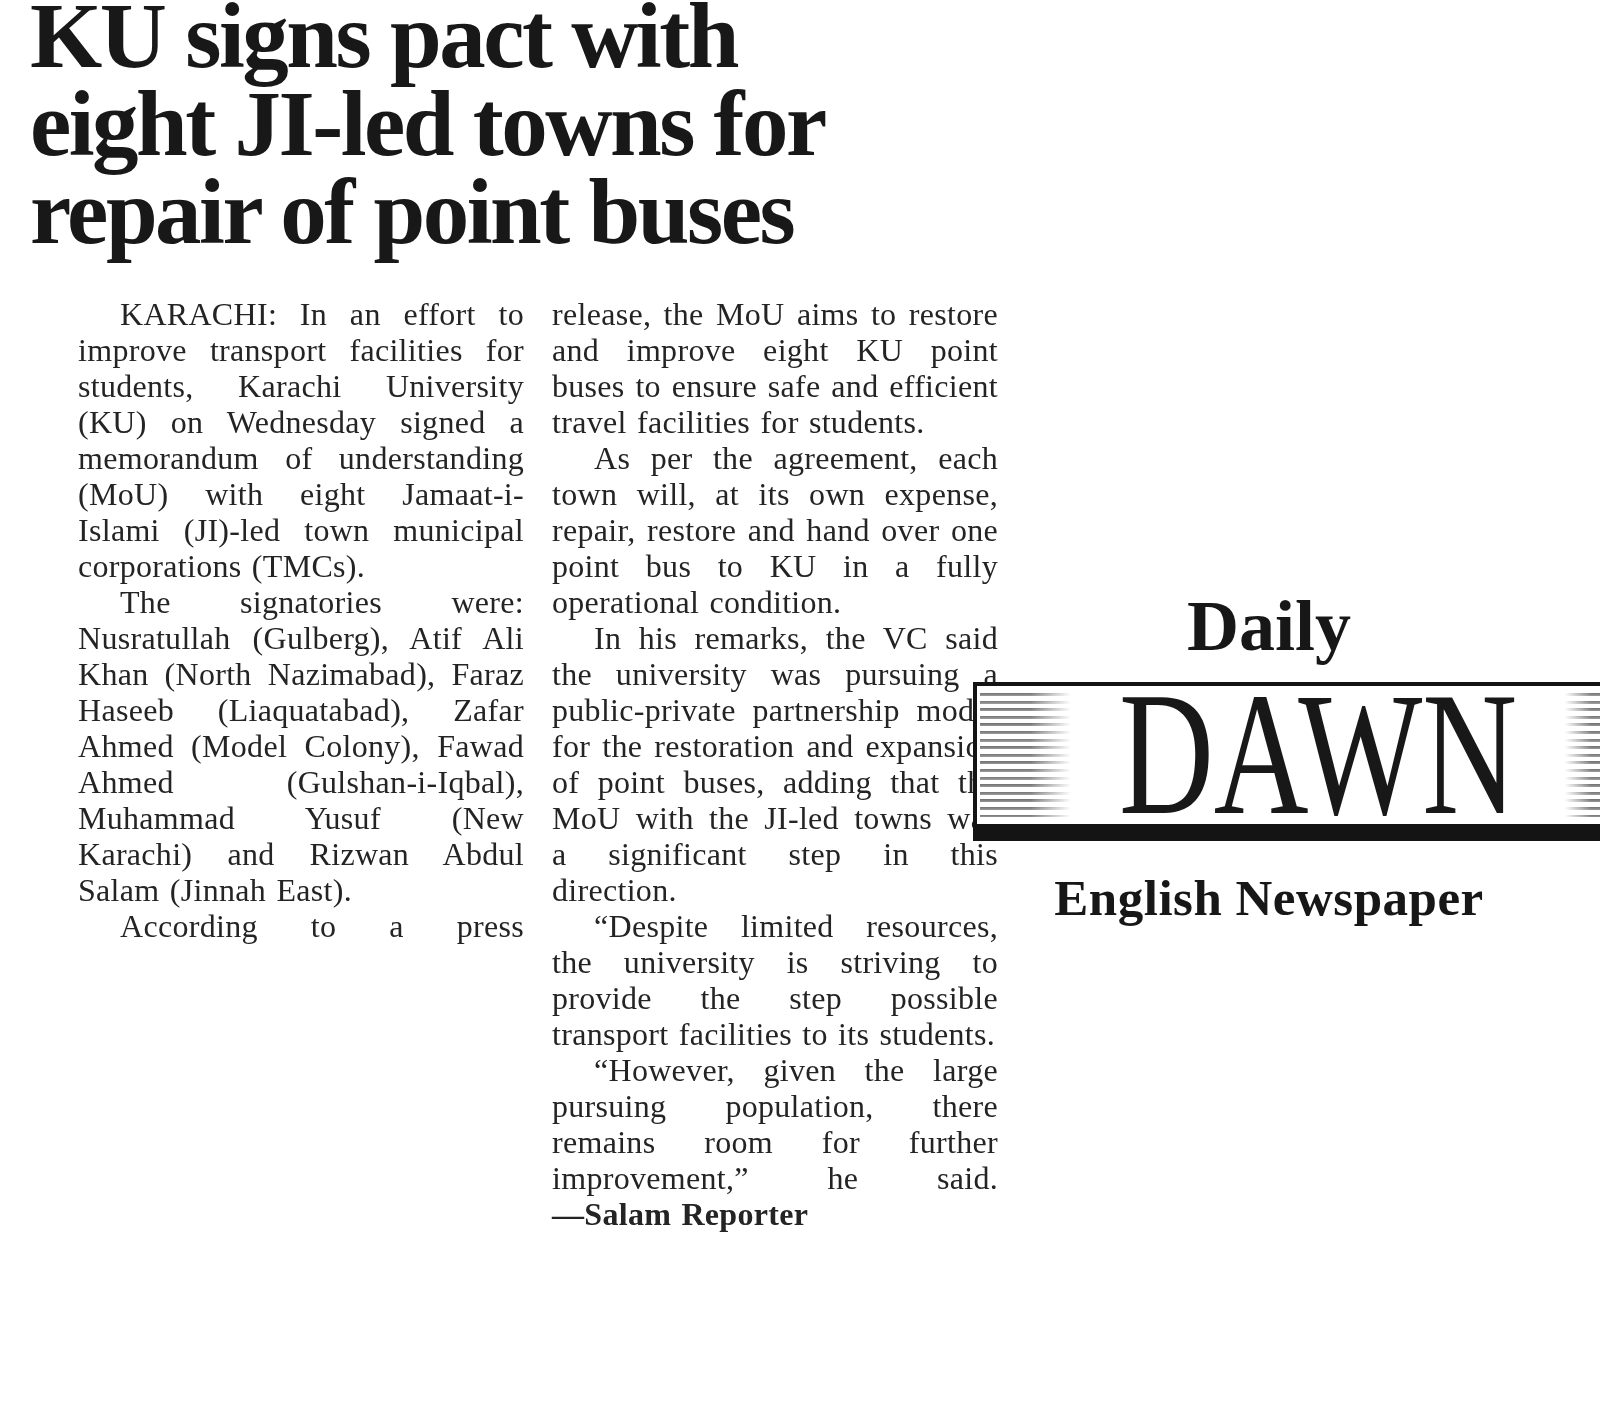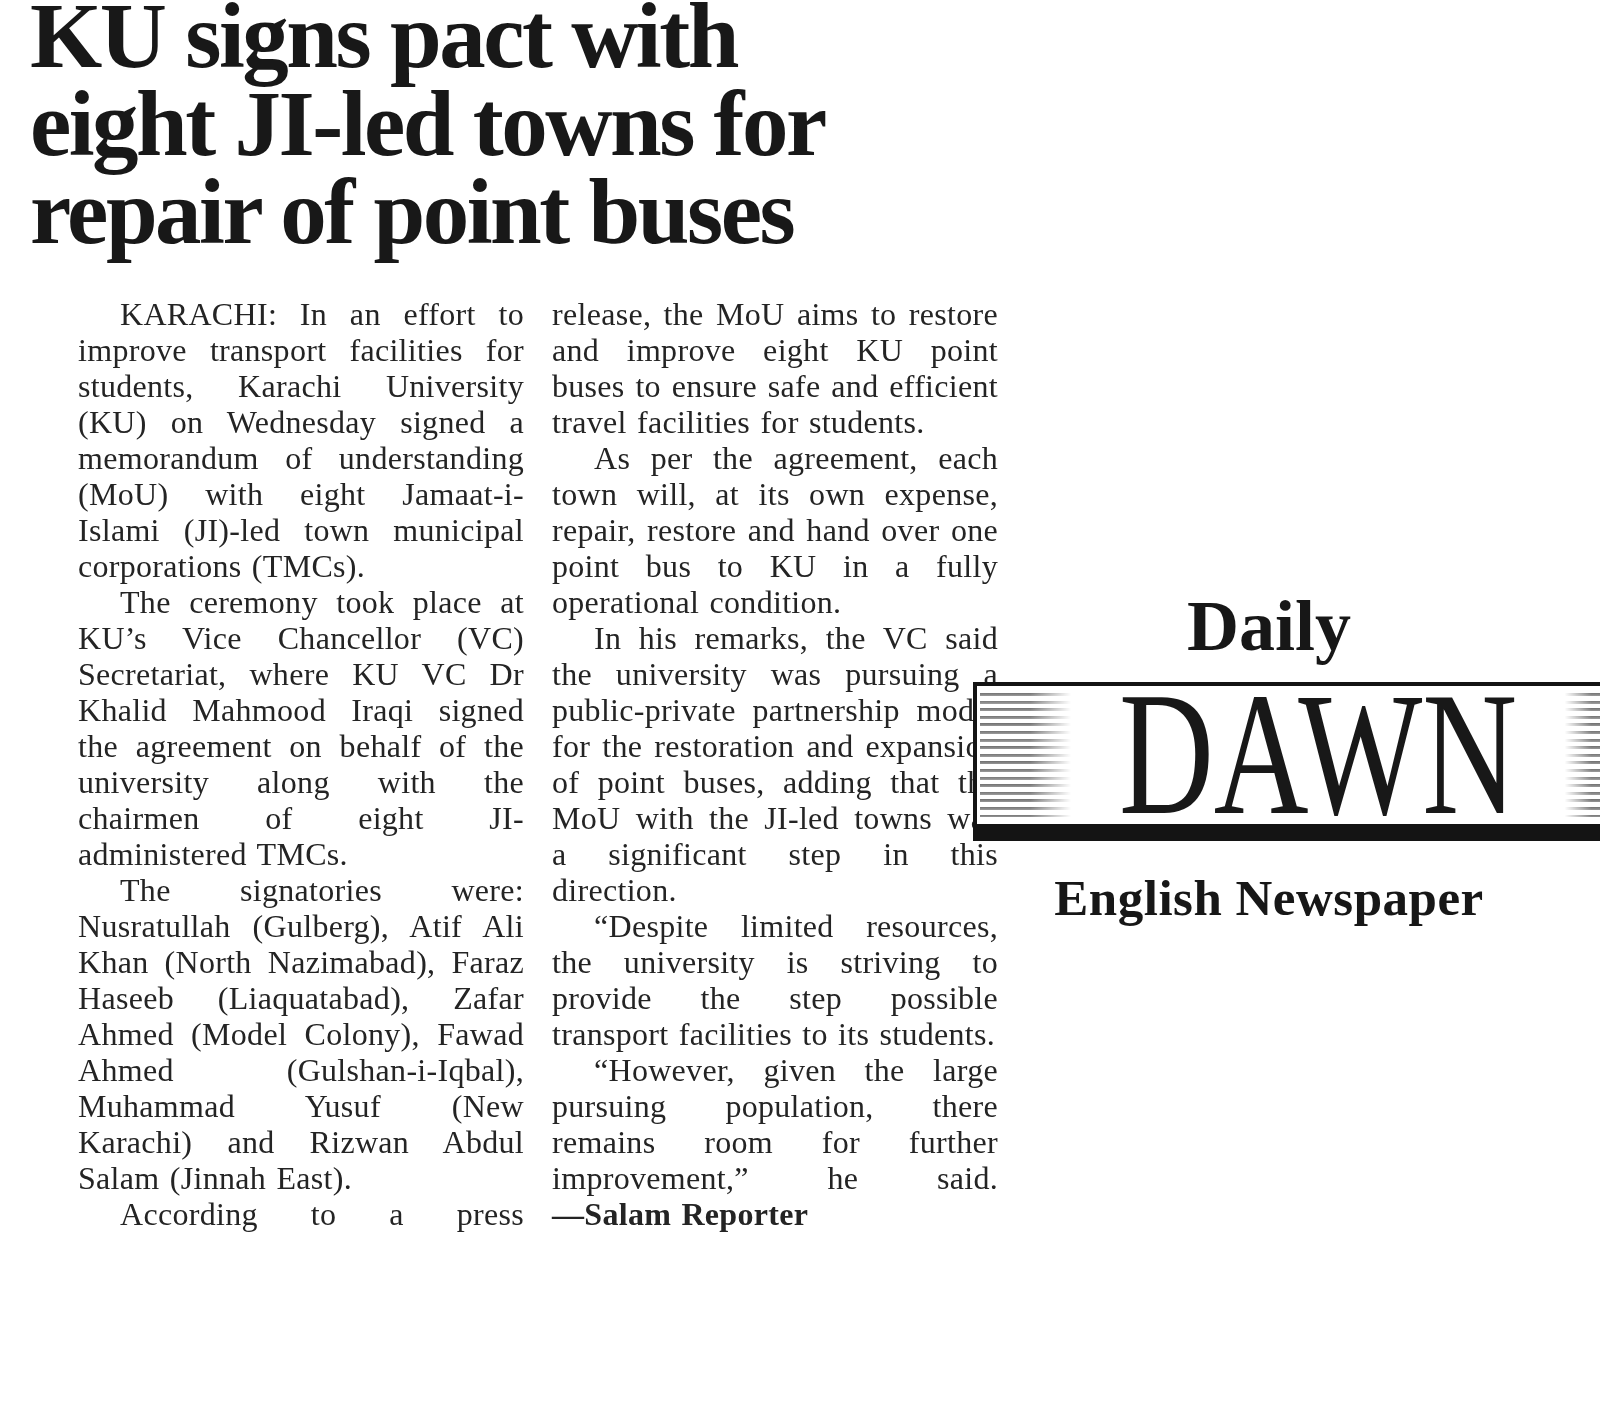--- a/index.html
+++ b/index.html
@@ -130,21 +130,20 @@
 
 <div class="page">
 
   <h1 class="headline">KU signs pact with
 eight JI-led towns for
 repair of point buses</h1>
 
   <div class="columns">
     <div class="col">
       <p class="para indent">KARACHI: In an effort to improve transport facilities for students, Karachi University (KU) on Wednesday signed a memorandum of understanding (MoU) with eight Jamaat-i-Islami (JI)-led town municipal corporations (TMCs).</p>
-      <p class="para indent">The ceremony took place at KU’s Vice Chancellor (VC) Secretariat, where KU VC Dr Khalid Mahmood Iraqi signed the agreement on behalf of the university along with the chairmen of eight JI-administered TMCs.</p>
       <p class="para indent">The signatories were: Nusratullah (Gulberg), Atif Ali Khan (North Nazimabad), Faraz Haseeb (Liaquatabad), Zafar Ahmed (Model Colony), Fawad Ahmed (Gulshan-i-Iqbal), Muhammad Yusuf (New Karachi) and Rizwan Abdul Salam (Jinnah East).</p>
       <p class="para indent force-justify">According to a press</p>
     </div>
     <div class="col">
       <p class="para">release, the MoU aims to restore and improve eight KU point buses to ensure safe and efficient travel facilities for students.</p>
       <p class="para indent">As per the agreement, each town will, at its own expense, repair, restore and hand over one point bus to KU in a fully operational condition.</p>
       <p class="para indent">In his remarks, the VC said the university was pursuing a public-private partnership model for the restoration and expansion of point buses, adding that the MoU with the JI-led towns was a significant step in this direction.</p>
       <p class="para indent">“Despite limited resources, the university is striving to provide the step possible transport facilities to its students.</p>
       <p class="para indent"><span>“However, given the large pursuing population, there remains room for further improvement,” he said.</span> <span class="byline">—Salam Reporter</span></p>
     </div>

